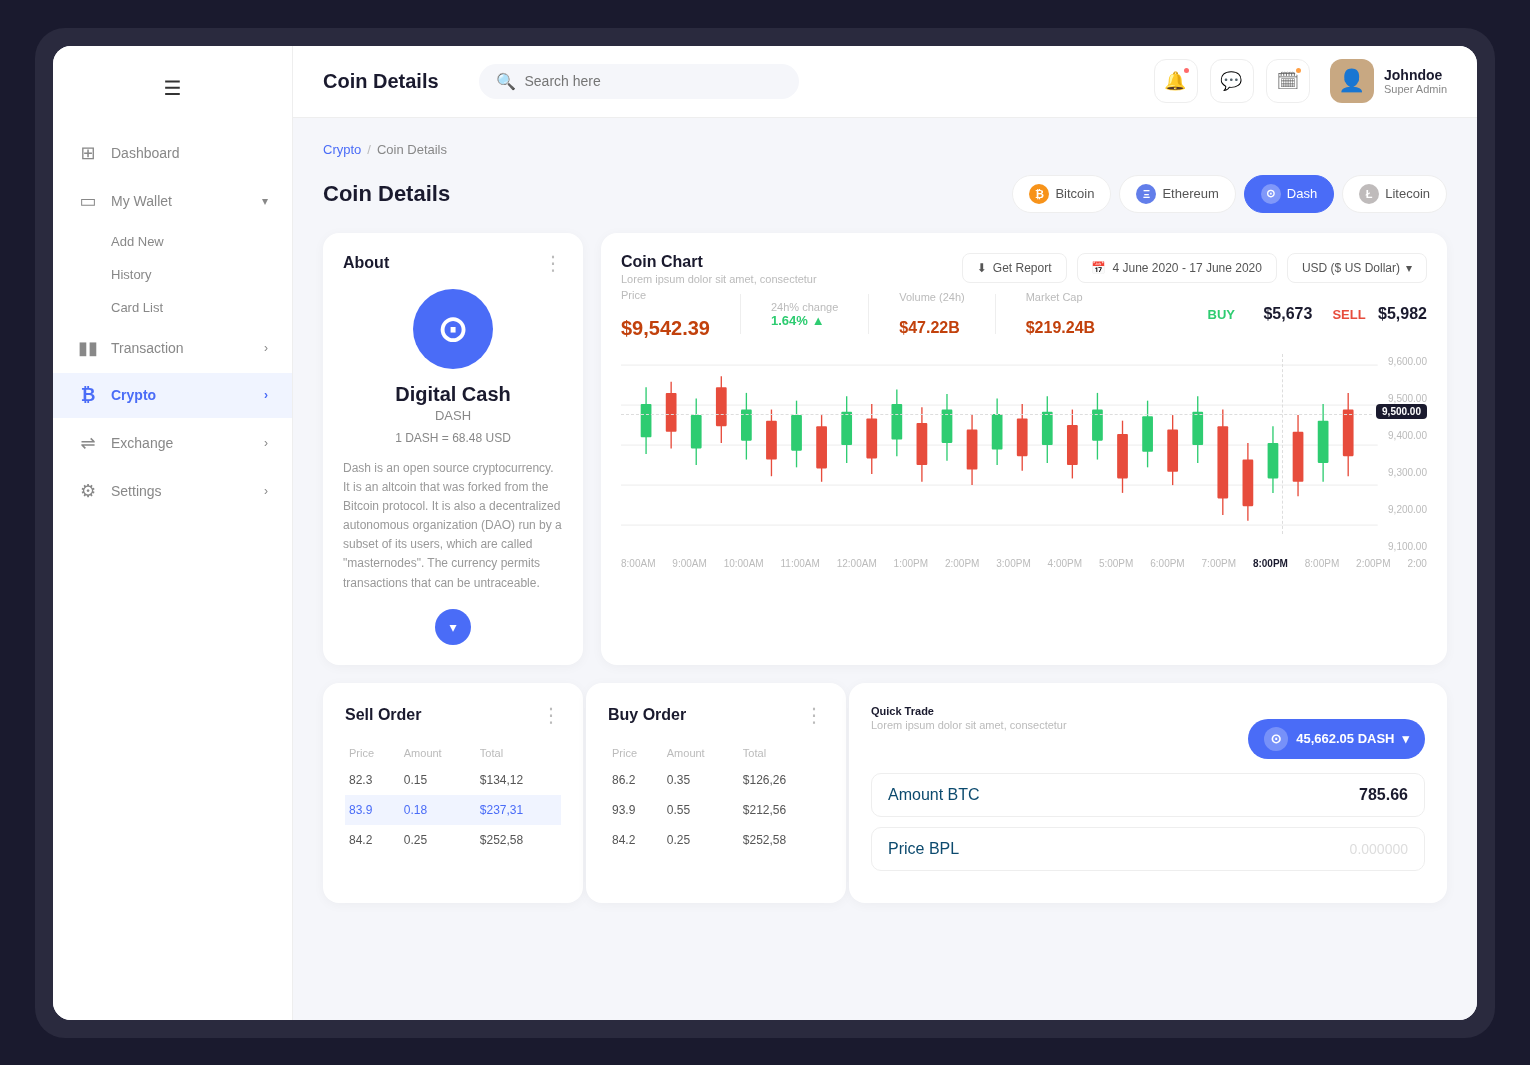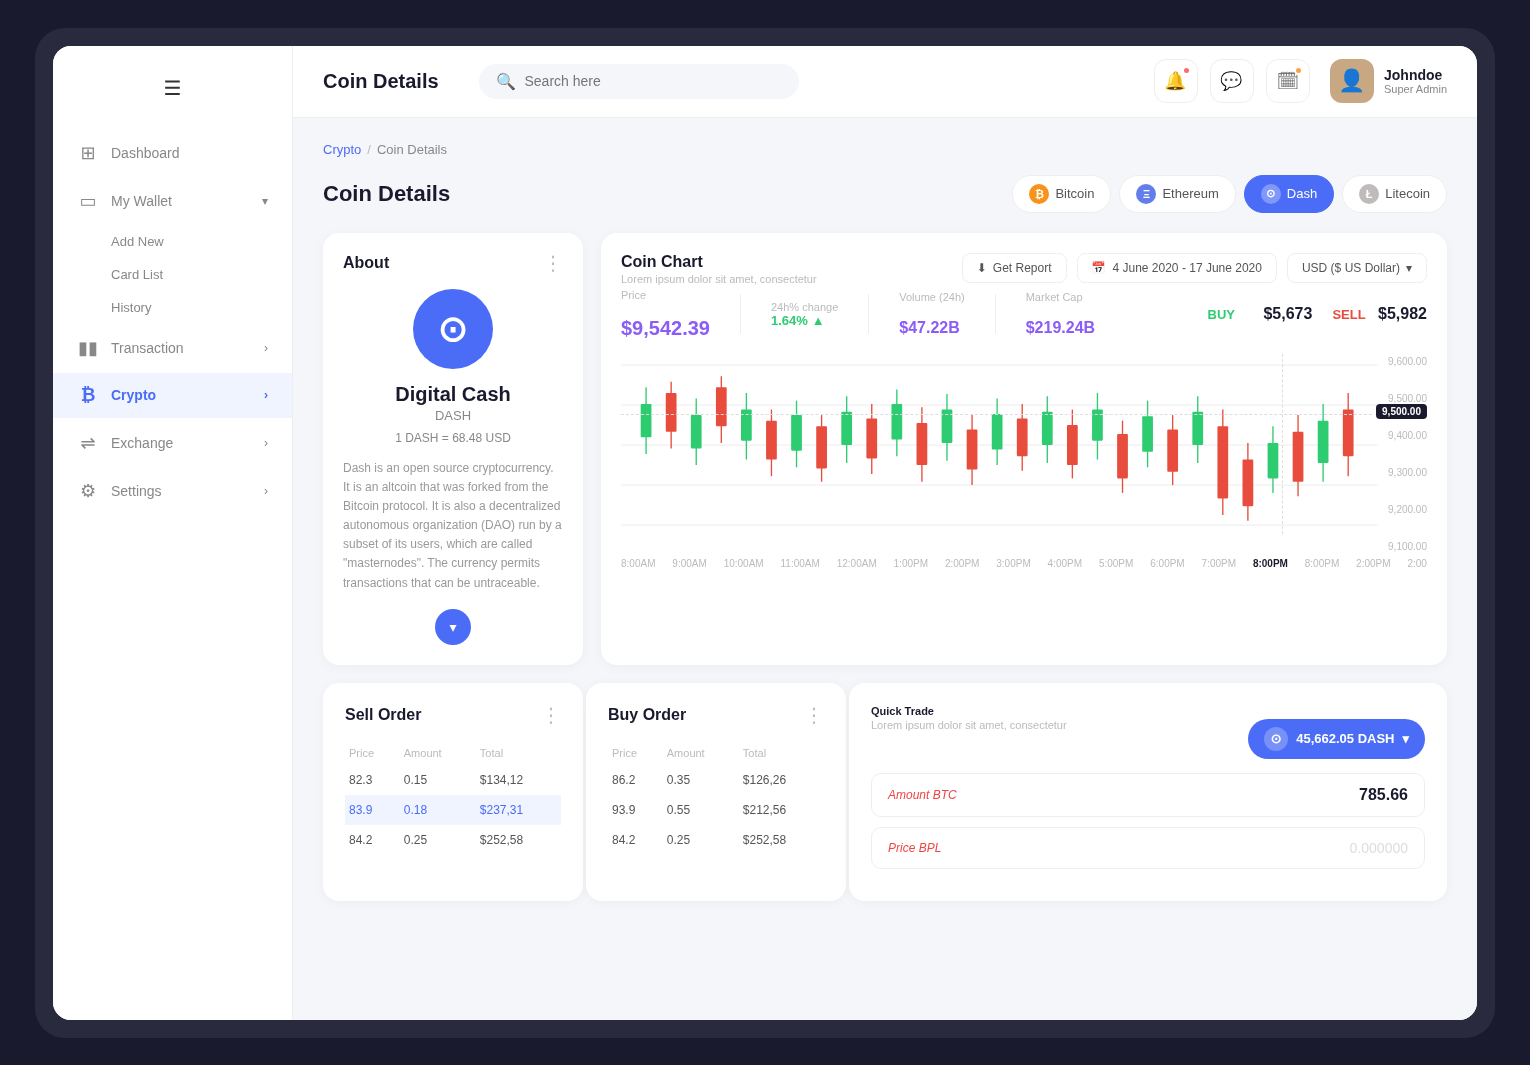--- a/index.html
+++ b/index.html
@@ -360,21 +360,21 @@
       cursor: pointer;
     }
     .chart-metrics {
       display: flex;
       align-items: center;
       gap: 30px;
       margin-bottom: 14px;
     }
     .metric { display: flex; flex-direction: column; }
     .metric-label { font-size: 11px; color: #bbb; }
-    .metric-value { font-size: 20px; font-weight: 700; color: #8b5cf6; margin-top: 16px; }
+    .metric-value { font-size: 20px; font-weight: 700; color: #c2410c; margin-top: 16px; }
     .metric-change { font-size: 13px; color: #2ecc71; font-weight: 600; display: flex; align-items: center; gap: 4px; }
     .metric-divider { width: 1px; height: 40px; background: #eee; }
     .buy-sell {
       display: flex;
       align-items: center;
       gap: 20px;
       margin-left: auto;
     }
     .buy-label { font-size: 13px; font-weight: 700; color: #2ecc71; }
     .sell-label { font-size: 13px; font-weight: 700; color: #e74c3c; }
@@ -435,21 +435,21 @@
     .qt-input {
       width: 100%;
       border: 1px solid #eee;
       border-radius: 10px;
       padding: 12px 16px;
       display: flex;
       align-items: center;
       justify-content: space-between;
       margin-bottom: 10px;
     }
-    .qt-input-label { font-size: 12px; color: #ef4444; font-style: italic; }
+    .qt-input-label { font-size: 16px; color: #0c4a6e; }
     .qt-input-value { font-size: 16px; font-weight: 700; color: #1a1a2e; }
     .qt-input-placeholder { font-size: 14px; color: #ddd; }
     .chart-y-labels {
       position: absolute;
       right: 0;
       top: 0;
       height: 100%;
       display: flex;
       flex-direction: column;
       justify-content: space-between;
@@ -499,24 +499,24 @@
         </div>
         <div class="nav-item">
           <span class="nav-icon">▭</span>
           <span>My Wallet</span>
           <span class="nav-arrow">▾</span>
         </div>
         <div class="nav-sub-item">
           <span>Add New</span>
         </div>
         <div class="nav-sub-item">
+          <span>History</span>
+        </div>
+        <div class="nav-sub-item">
           <span>Card List</span>
-        </div>
-        <div class="nav-sub-item">
-          <span>History</span>
         </div>
         <div class="nav-item">
           <span class="nav-icon">▮▮</span>
           <span>Transaction</span>
           <span class="nav-arrow">›</span>
         </div>
         <div class="nav-item active">
           <span class="nav-icon" style="color:#4a6cf7;">₿</span>
           <span>Crypto</span>
           <span class="nav-arrow">›</span>

